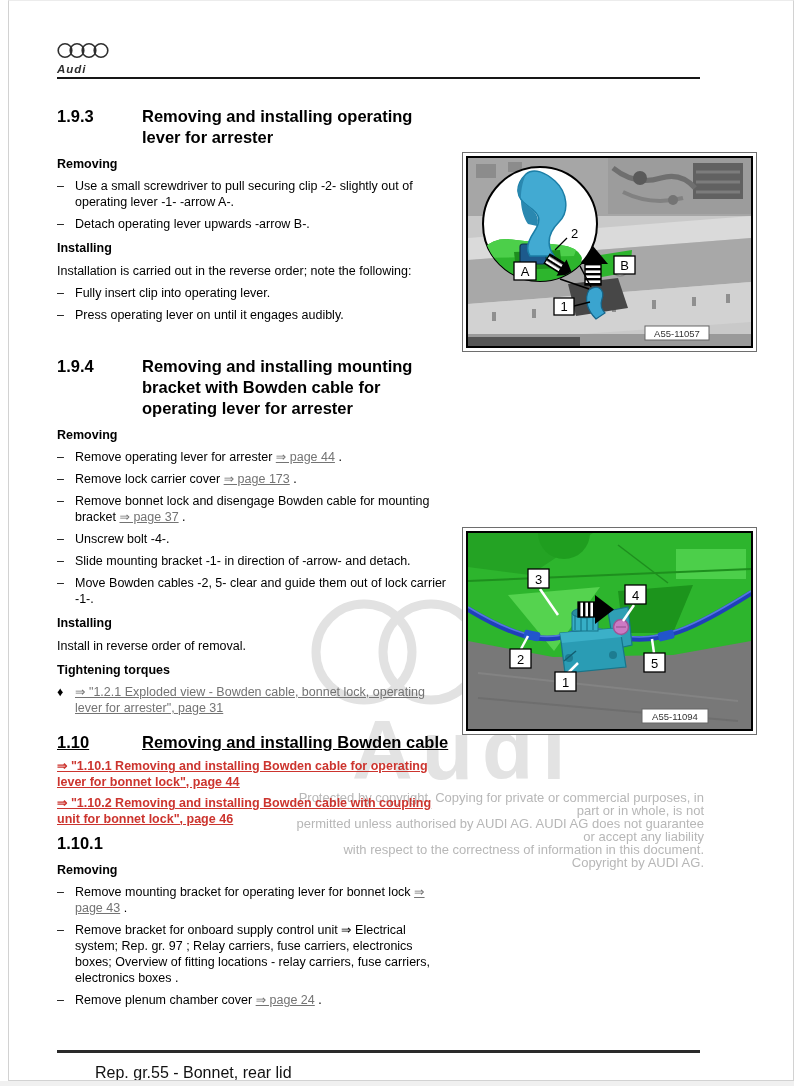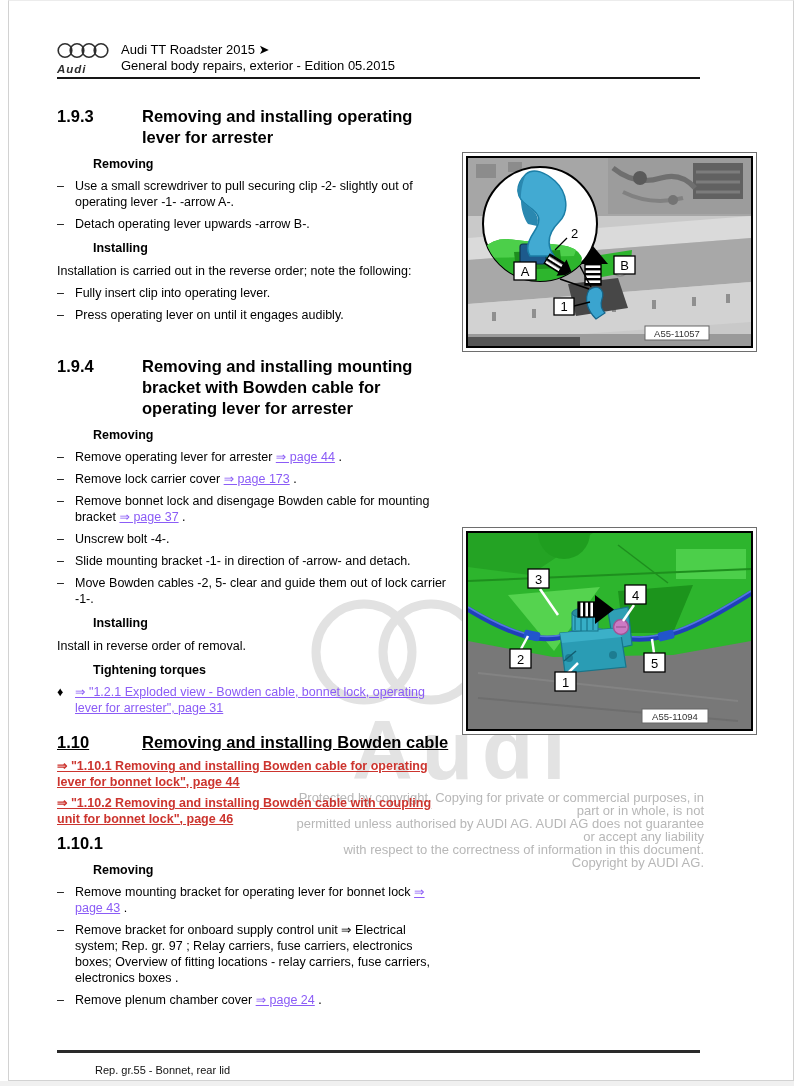--- a/index.html
+++ b/index.html
@@ -17,36 +17,36 @@
   .logo-block{width:54px;margin-right:10px;}
   .logo-word{font-weight:bold;font-style:italic;font-size:11.5px;color:#2e2e2e;margin-top:0px;letter-spacing:1px;}
   .header-lines{font-size:13px;line-height:16px;color:#000;}
   .hrule{position:absolute;left:57px;top:77px;width:643px;height:2px;background:#161616;z-index:2;}
 
   
   .sec{position:absolute;left:57px;width:392px;z-index:2;color:#000;}
   .heading{display:flex;font-weight:bold;font-size:16.5px;line-height:21px;justify-content:space-between;}
   .hnum{width:76px;flex:none;}
   .htitle{width:314px;margin-left:9px;}
-  .subhead{font-weight:bold;font-size:12.5px;line-height:16px;margin-top:8px;margin-left:36px;}
+  .subhead{font-weight:bold;font-size:12.5px;line-height:16px;margin-top:8px;}
   .para{font-size:12.5px;line-height:16px;margin-top:7px;}
   .bullet{display:flex;margin-top:6px;font-size:12.5px;line-height:16px;}
   .bullet .dash{width:18px;flex:none;}
   .bullet .btxt{width:374px;}
-  .rlink{color:#8b5cf6;text-decoration:underline;cursor:pointer;}
+  .rlink{color:#737373;text-decoration:underline;cursor:pointer;}
   .biglink{display:block;margin-top:6px;font-weight:bold;font-size:12.5px;line-height:15.5px;width:392px;color:#cc342e;text-decoration:underline;cursor:pointer;}
 
   
   .figure{position:absolute;left:462px;background:#fff;border:1px solid #6e6e6e;padding:3px;z-index:3;}
   .figinner{border:2px solid #000;font-size:0;}
 
   
   .frule{position:absolute;left:57px;top:1050px;width:643px;height:3px;background:#2a2a2a;z-index:2;}
   .fpage{position:absolute;left:57px;top:1056px;font-size:22px;color:#111;z-index:2;margin-top:22px;}
-  .flabel{position:absolute;left:95px;top:1064px;font-size:11px;color:#111;z-index:2;text-align:right;}
+  .flabel{position:absolute;left:95px;top:1064px;font-size:16px;color:#111;z-index:2;text-align:right;}
 </style>
 </head>
 <body>
 
 <div class="page">
 
   <svg class="wm" style="left:310px;top:598px;" width="176" height="112">
     <circle cx="54" cy="54" r="48" fill="none" stroke="#e2e2e2" stroke-width="9"></circle>
     <circle cx="121" cy="54" r="48" fill="none" stroke="#e2e2e2" stroke-width="9"></circle>
   </svg>
@@ -59,24 +59,20 @@
 
   <div class="header">
     <div class="logo-block">
       <svg width="54" height="17">
         <circle cx="8" cy="8.5" r="6.8" fill="none" stroke="#2e2e2e" stroke-width="1.6"></circle>
         <circle cx="20" cy="8.5" r="6.8" fill="none" stroke="#2e2e2e" stroke-width="1.6"></circle>
         <circle cx="32" cy="8.5" r="6.8" fill="none" stroke="#2e2e2e" stroke-width="1.6"></circle>
         <circle cx="44" cy="8.5" r="6.8" fill="none" stroke="#2e2e2e" stroke-width="1.6"></circle>
       </svg>
       <div class="logo-word">Audi</div>
-    </div>
-    <div class="header-lines">
-      <div>Audi TT Roadster 2015 ➤</div>
-      <div>General body repairs, exterior - Edition 05.2015</div>
     </div>
   </div>
   <div class="hrule"></div>
 
   <div class="sec" style="top:106px;">
     <div class="heading">
       <span class="hnum">1.9.3</span>
       <span class="htitle">Removing and installing operating lever for arrester</span>
     </div>
     <div class="subhead">Removing</div>

